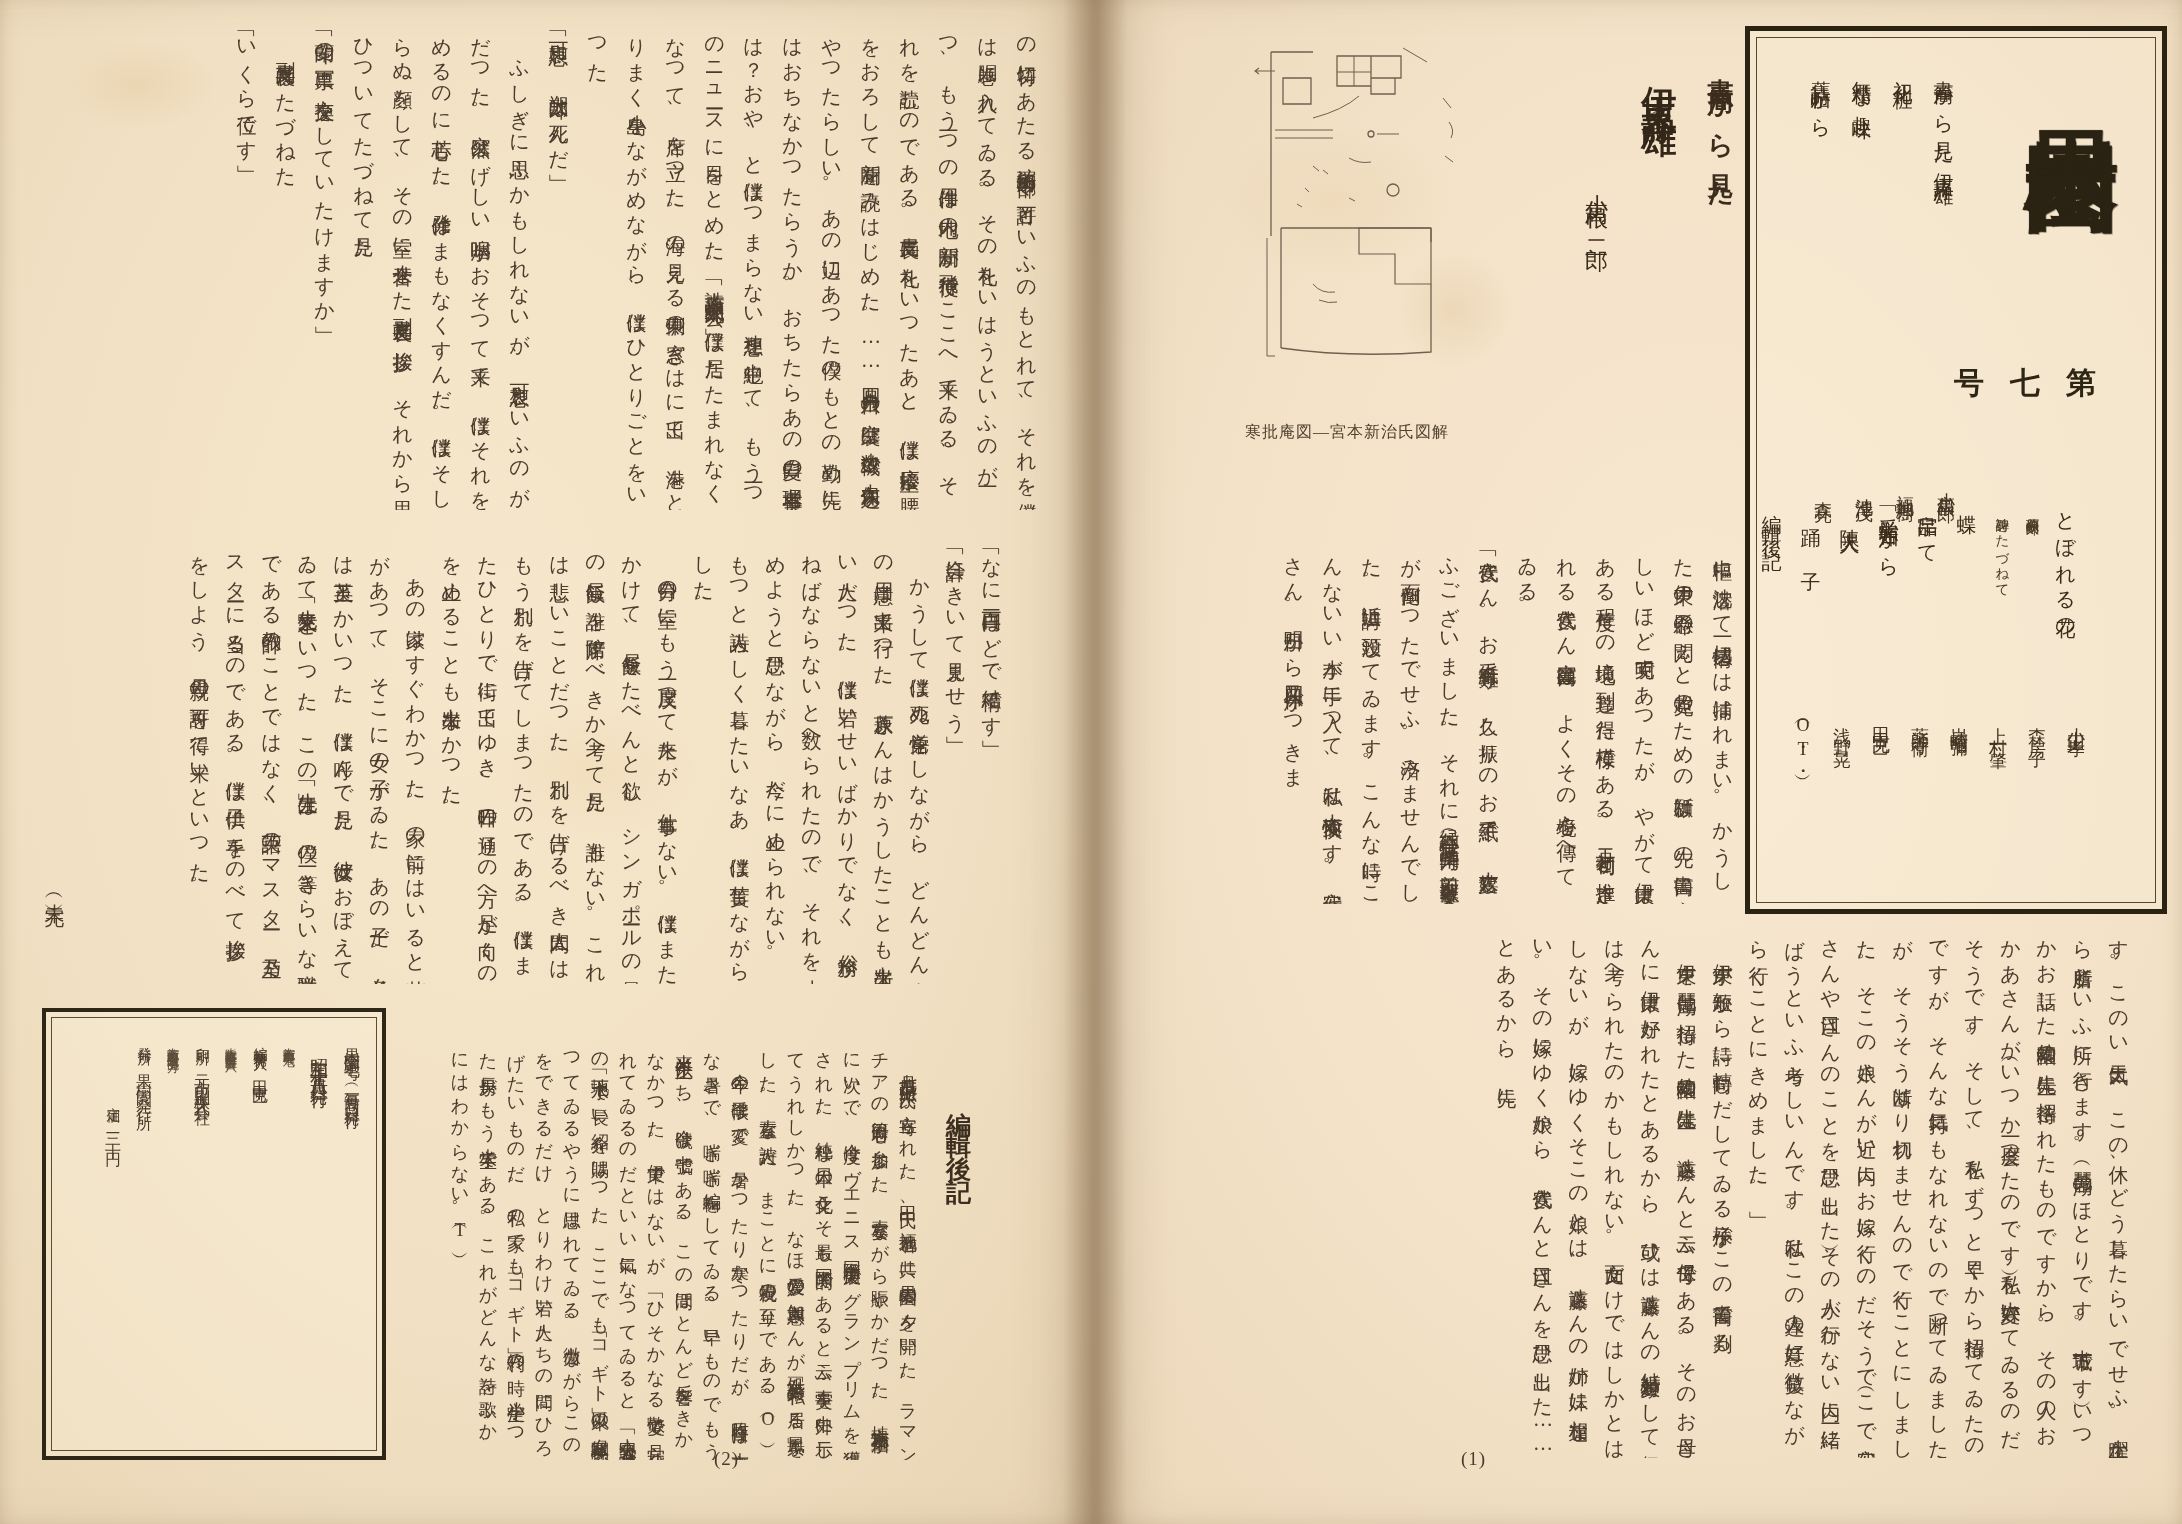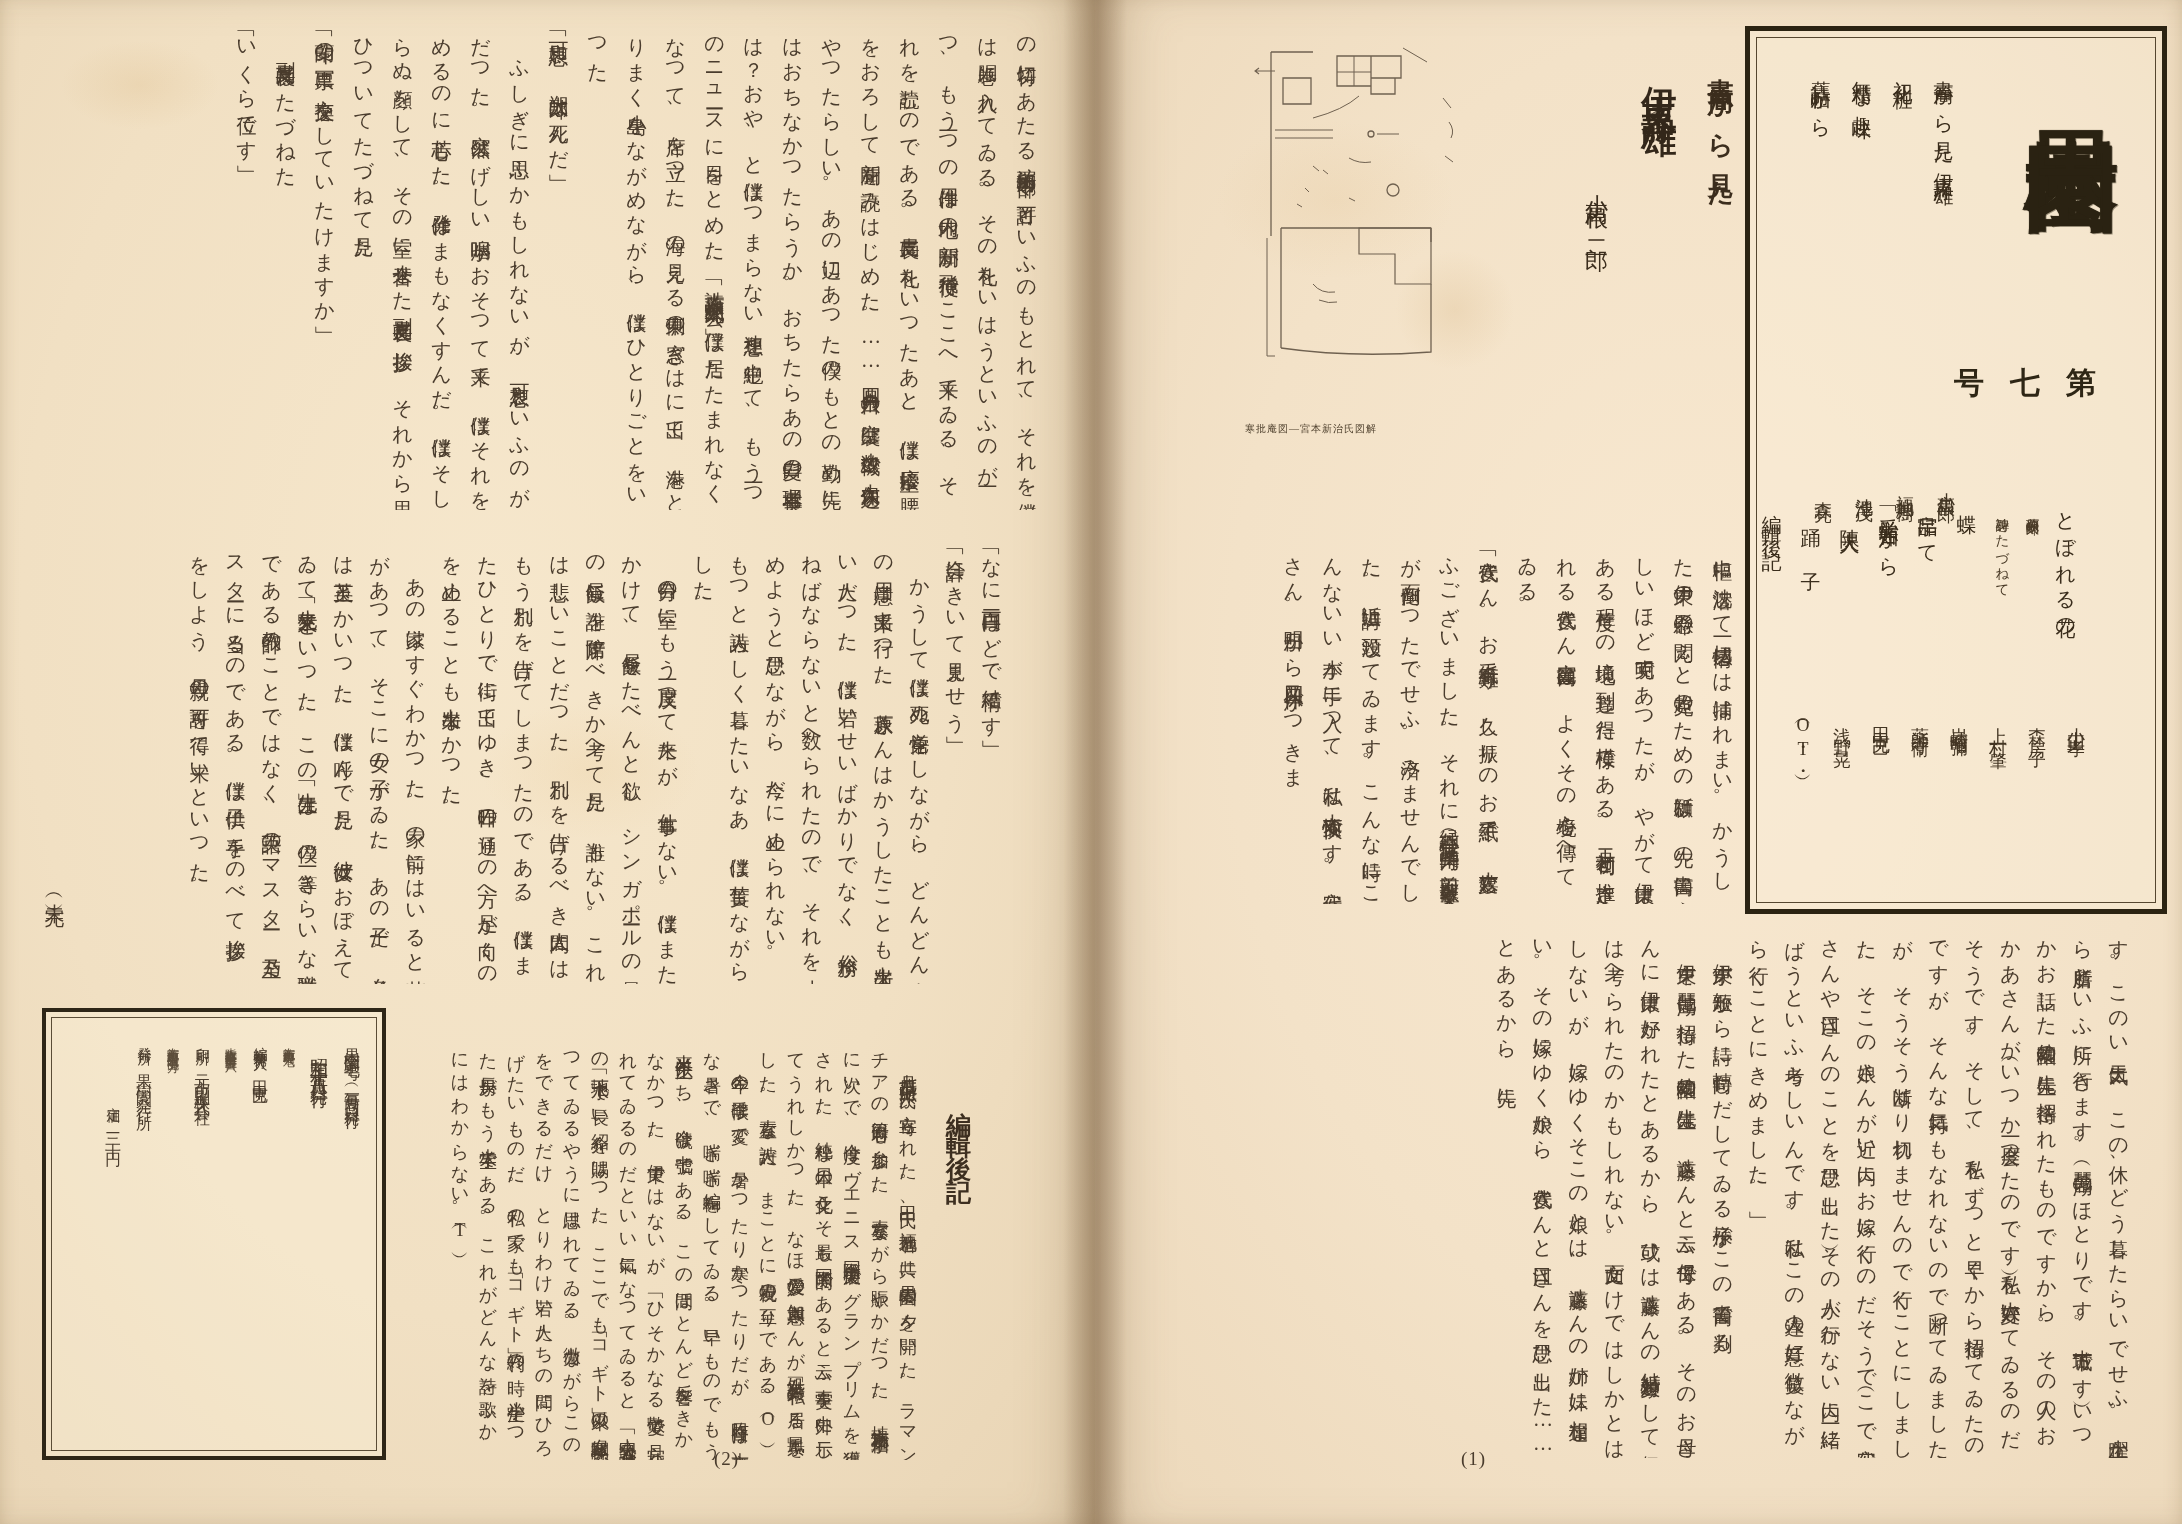--- a/index.html
+++ b/index.html
@@ -34,21 +34,21 @@
   .cph.date{font-size:18px;padding-top:8px;}
   .cph.addr{font-size:12px;letter-spacing:1px;padding-top:2px;color:#5d4e3b;}
   .cph .lbl-part{font-size:14px;letter-spacing:2px;}
   .pageno{position:absolute;font-size:19px;letter-spacing:1px;color:#4a3c2d;}
   #pn-left{left:714px;top:1448px;}
   #pn-right{left:366px;top:1448px;}
 
   
   #r-map{position:absolute;left:158px;top:38px;width:226px;height:360px;}
   #r-map svg{width:100%;height:100%;}
-  #map-caption{position:absolute;left:150px;top:422px;width:240px;font-size:10px;
+  #map-caption{position:absolute;left:150px;top:422px;width:240px;font-size:16px;
                letter-spacing:1px;color:#50422f;}
   #r-heading{left:448px;top:58px;width:208px;height:420px;line-height:62px;white-space:normal;}
   #r-heading .h1{font-size:26px;letter-spacing:9px;font-weight:bold;color:#3b2d1d;}
   #r-heading .h2{font-size:35px;letter-spacing:12px;font-weight:bold;color:#33271a;}
   #r-heading .h2 .inst{font-size:17px;letter-spacing:2px;font-weight:normal;}
   #r-heading .h3{font-size:23px;letter-spacing:6px;padding-top:118px;color:#3b2d1d;}
   #r-body1{left:95px;top:544px;width:552px;height:360px;font-size:20px;line-height:39px;}
   #r-body2{left:102px;top:926px;width:940px;height:532px;font-size:20px;line-height:36px;}
 
   

